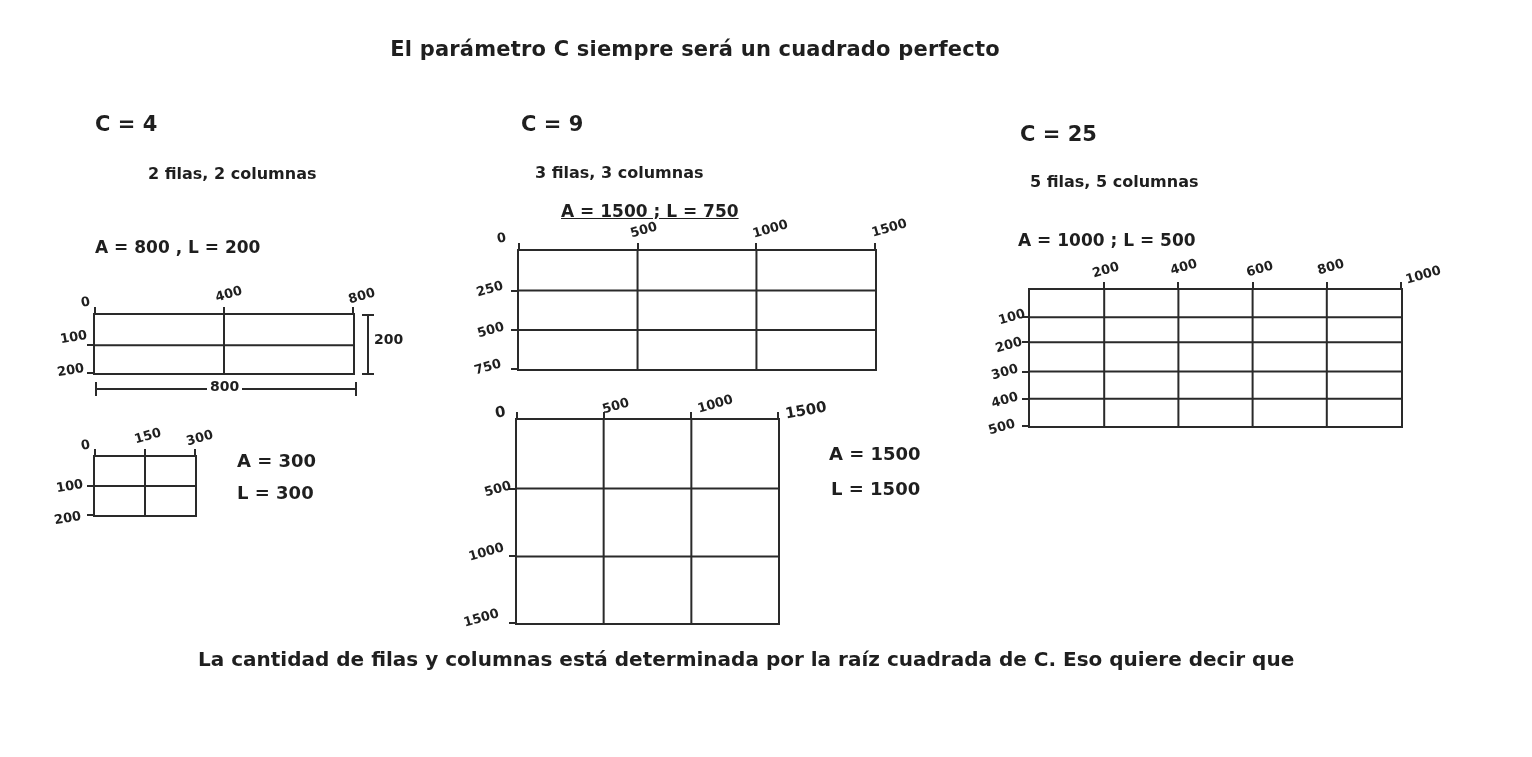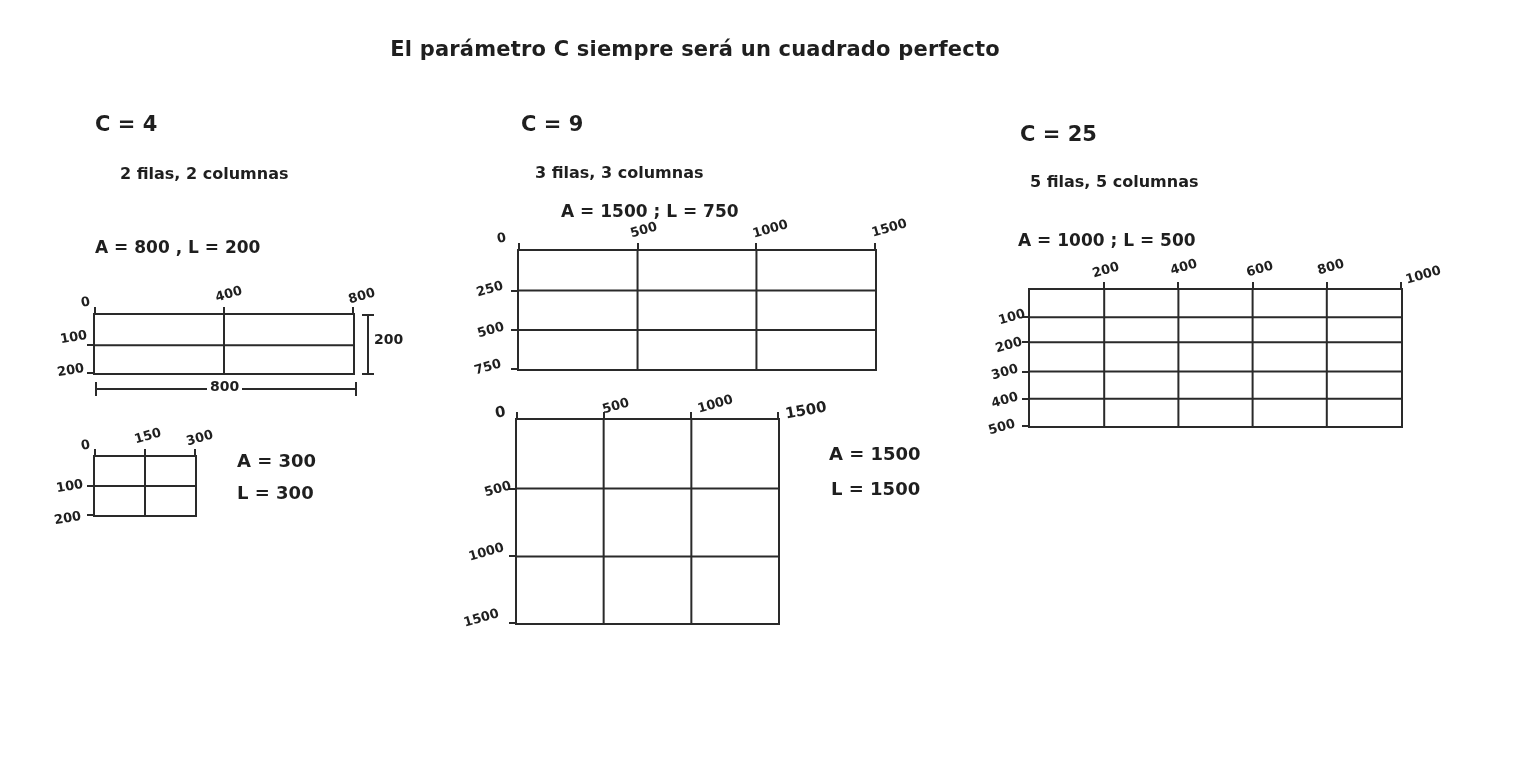--- a/index.html
+++ b/index.html
@@ -28,21 +28,21 @@
 </style>
 </head>
 <body>
 
 <div class="canvas">
 
   <div class="t title">El parámetro C siempre será un cuadrado perfecto</div>
 
   <section>
     <div class="t h1" style="left:95px;top:112px;">C = 4</div>
-    <div class="t h2" style="left:120px;top:164px;">2 filas, 2 columnas</div>
+    <div class="t h2" style="left:148px;top:164px;">2 filas, 2 columnas</div>
     <div class="t h3" style="left:95px;top:237px;">A = 800 ,   L = 200</div>
 
     <div class="grid" style="left:93px;top:313px;width:262px;height:62px;">
       <svg viewBox="0 0 100 100" preserveAspectRatio="none">
         <path d="M50 0V100M0 52H100" stroke="#2a2a2a" stroke-width="2" vector-effect="non-scaling-stroke" fill="none"></path>
       </svg>
       <i class="sx" style="left:0%"></i>
       <i class="sx" style="left:50%"></i>
       <i class="sx" style="left:100%"></i>
       <i class="sy" style="top:52%"></i>
@@ -74,21 +74,21 @@
     <span class="t tick rot" style="left:186px;top:430px;">300</span>
     <span class="t tick rotl" style="left:56px;top:478px;">100</span>
     <span class="t tick rotl" style="left:54px;top:510px;">200</span>
     <div class="t h3" style="left:237px;top:450px;font-size:18px;">A = 300</div>
     <div class="t h3" style="left:237px;top:482px;font-size:18px;">L = 300</div>
   </section>
 
   <section>
     <div class="t h1" style="left:521px;top:112px;">C = 9</div>
     <div class="t h2" style="left:535px;top:163px;">3 filas, 3 columnas</div>
-    <div class="t h3" style="left:561px;top:201px;">A = 1500 ;   L = 750</div>
+    <div class="t h3" style="left:561px;top:201px;text-decoration:underline;">A = 1500 ;   L = 750</div>
 
     <div class="grid" style="left:517px;top:249px;width:360px;height:122px;">
       <svg viewBox="0 0 100 100" preserveAspectRatio="none">
         <path d="M33.3 0V100M66.7 0V100M0 33.5H100M0 67H100" stroke="#2a2a2a" stroke-width="2" vector-effect="non-scaling-stroke" fill="none"></path>
       </svg>
       <i class="sx" style="left:0%"></i>
       <i class="sx" style="left:33.3%"></i>
       <i class="sx" style="left:66.7%"></i>
       <i class="sx" style="left:100%"></i>
       <i class="sy" style="top:33.5%"></i>
@@ -152,15 +152,16 @@
     <span class="t tick rot" style="left:1317px;top:259px;">800</span>
     <span class="t tick rot" style="left:1405px;top:267px;">1000</span>
     <span class="t tick rot" style="left:998px;top:309px;">100</span>
     <span class="t tick rot" style="left:995px;top:337px;">200</span>
     <span class="t tick rot" style="left:991px;top:364px;">300</span>
     <span class="t tick rot" style="left:991px;top:392px;">400</span>
     <span class="t tick rot" style="left:988px;top:419px;">500</span>
   </section>
 
   <div class="t footer">
+    <div>La cantidad de filas y columnas está determinada por la raíz cuadrada de C. Eso quiere decir que</div>
   </div>
 
 </div>
 
 </body></html>

